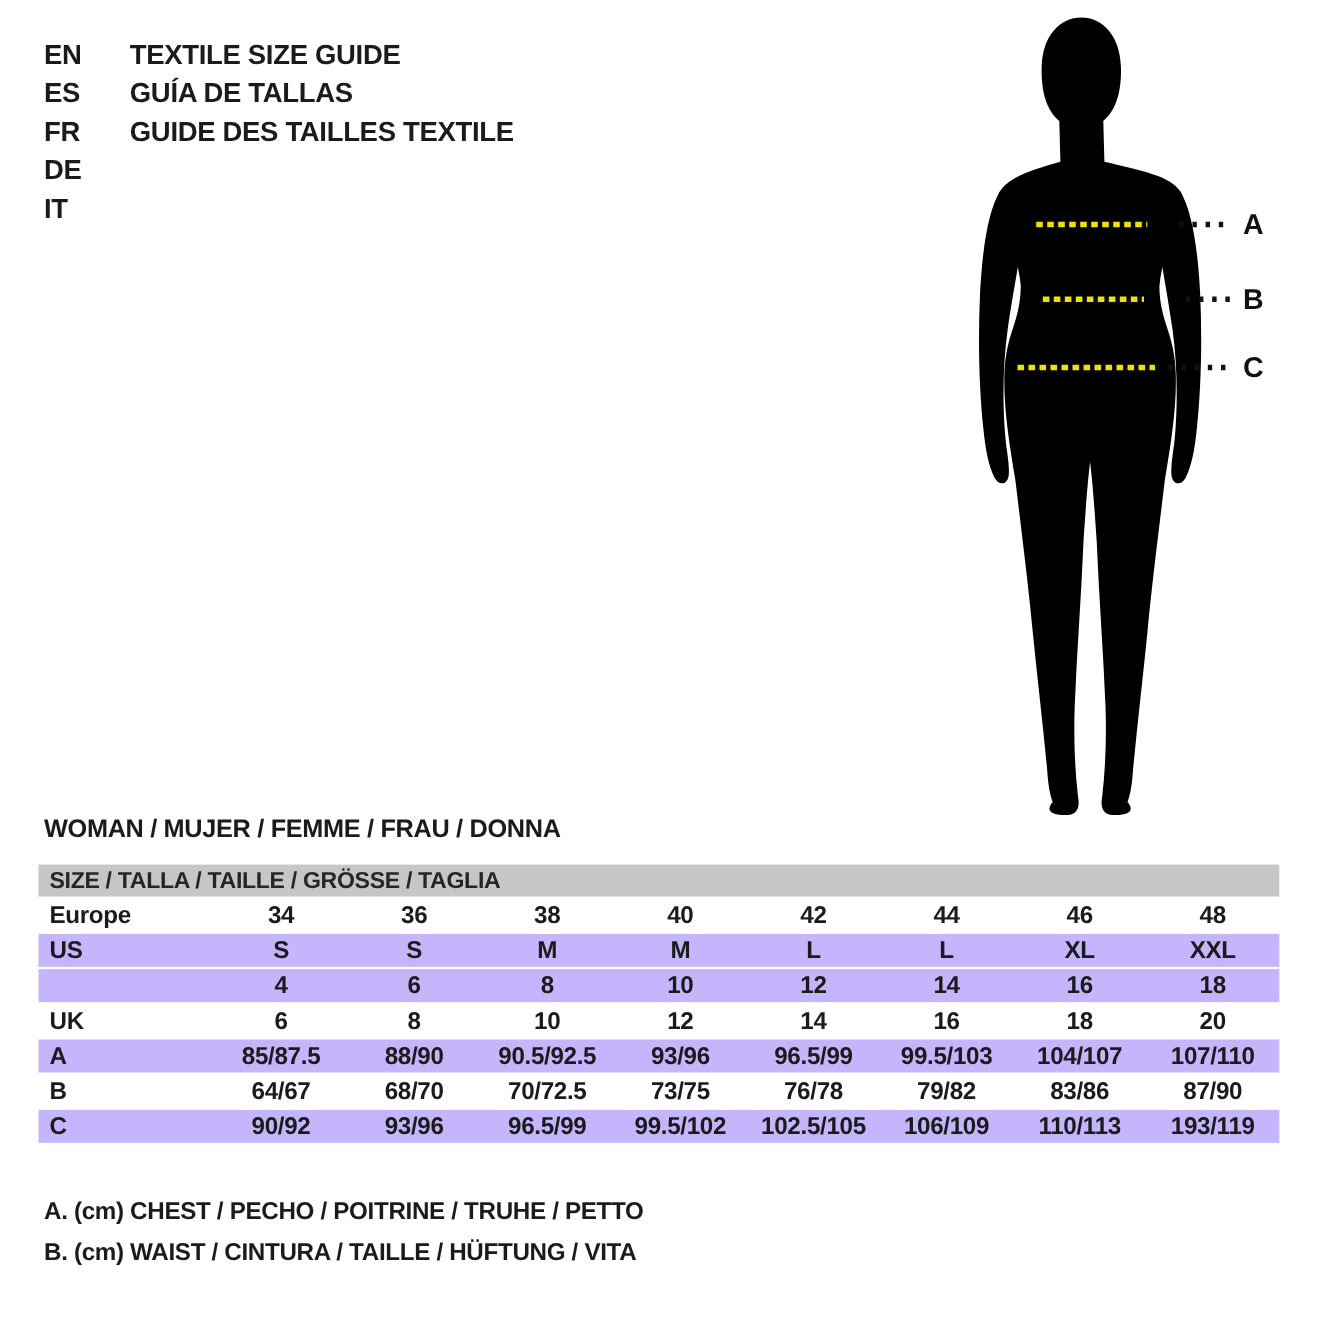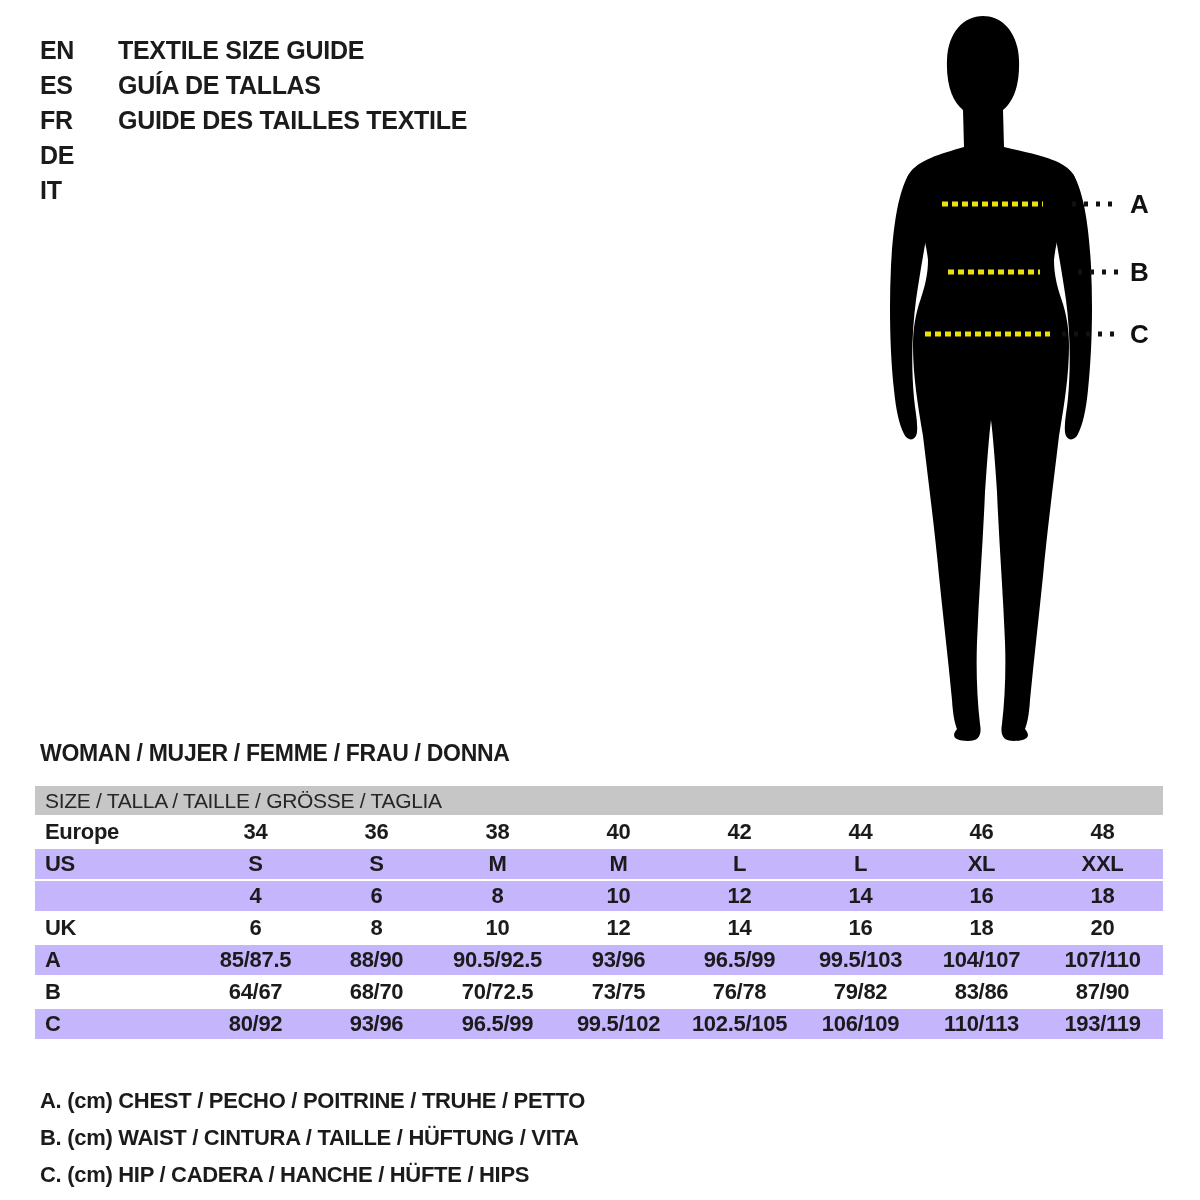--- a/index.html
+++ b/index.html
@@ -17,21 +17,21 @@
   .figure-area svg{display:block;}
   .measure-label{font:bold 26px "Liberation Sans", sans-serif;fill:#111;}
 
   .section-heading{
     position:absolute;left:40px;top:740px;font-size:23px;font-weight:bold;white-space:nowrap;
   }
 
   .size-table{position:absolute;left:35px;top:786px;width:1128px;}
   .t-header{
     height:29px;background:#c6c6c6;display:flex;align-items:center;
-    font-size:21px;font-weight:normal;color:#262626;padding-left:10px;box-sizing:border-box;
+    font-size:21px;font-weight:bold;color:#262626;padding-left:10px;box-sizing:border-box;
     margin-bottom:2px;
   }
   .t-row{display:flex;height:30px;align-items:center;margin-bottom:2px;background:#ffffff;}
   .t-row.shaded{background:#c4b5fd;}
   .t-label{width:160px;padding-left:10px;box-sizing:border-box;font-size:22px;font-weight:bold;}
   .t-cell{flex:1;text-align:center;font-size:22px;font-weight:bold;}
 
   .legend{position:absolute;left:40px;top:1082px;}
   .legend-line{font-size:22px;font-weight:bold;height:37px;display:flex;align-items:center;white-space:nowrap;}
 </style>
@@ -210,28 +210,27 @@
     <div class="t-cell">70/72.5</div>
     <div class="t-cell">73/75</div>
     <div class="t-cell">76/78</div>
     <div class="t-cell">79/82</div>
     <div class="t-cell">83/86</div>
     <div class="t-cell">87/90</div>
   </div>
 
   <div class="t-row shaded">
     <div class="t-label">C</div>
-    <div class="t-cell">80/92</div>
+    <div class="t-cell">90/92</div>
     <div class="t-cell">93/96</div>
     <div class="t-cell">96.5/99</div>
     <div class="t-cell">99.5/102</div>
     <div class="t-cell">102.5/105</div>
     <div class="t-cell">106/109</div>
     <div class="t-cell">110/113</div>
     <div class="t-cell">193/119</div>
   </div>
 </div>
 
 <div class="legend">
   <div class="legend-line">A. (cm) CHEST / PECHO / POITRINE / TRUHE / PETTO</div>
   <div class="legend-line">B. (cm) WAIST / CINTURA / TAILLE / HÜFTUNG / VITA</div>
-  <div class="legend-line">C. (cm) HIP / CADERA / HANCHE / HÜFTE / HIPS</div>
 </div>
 
 </body></html>

